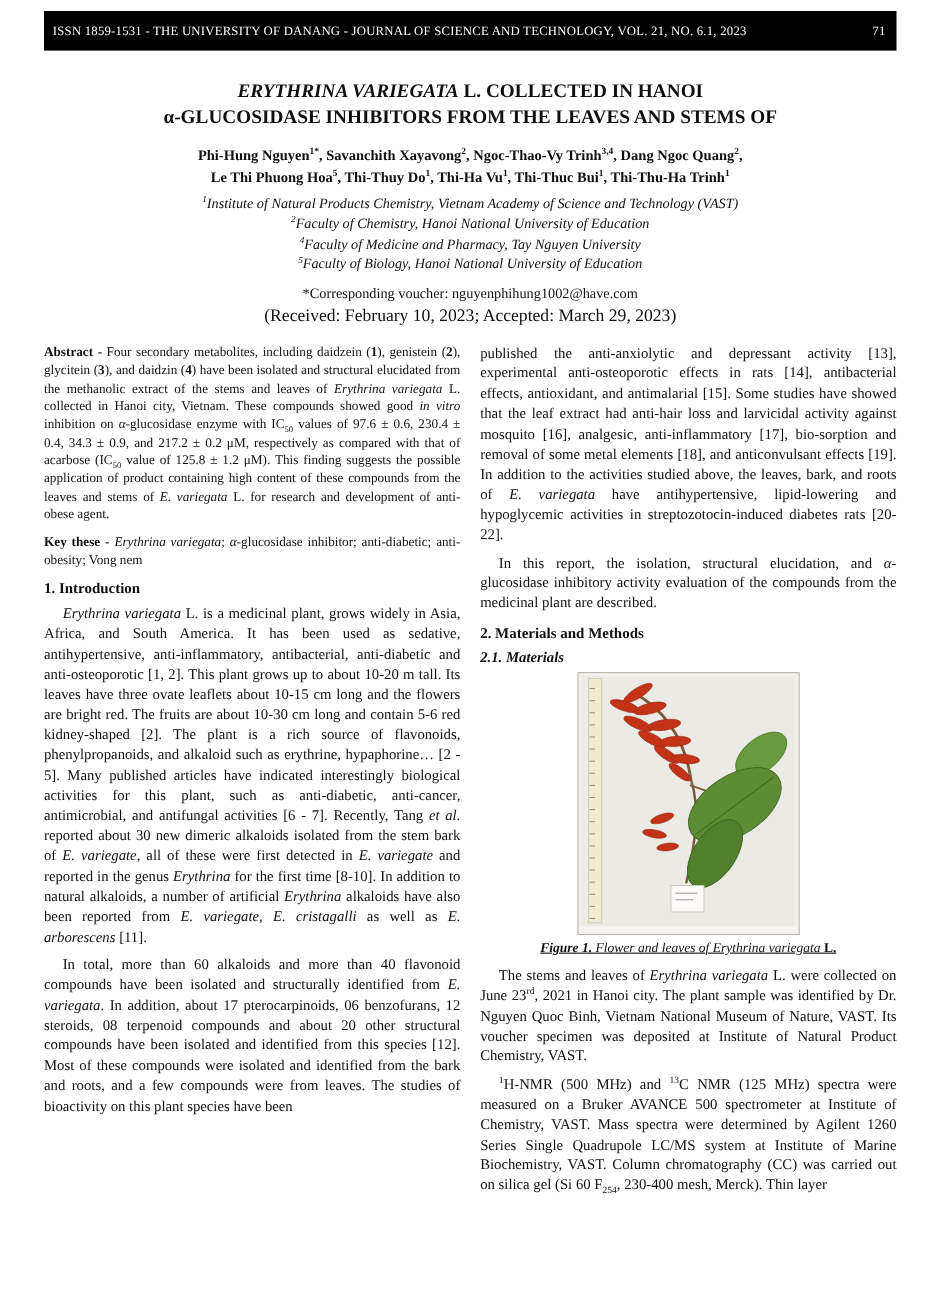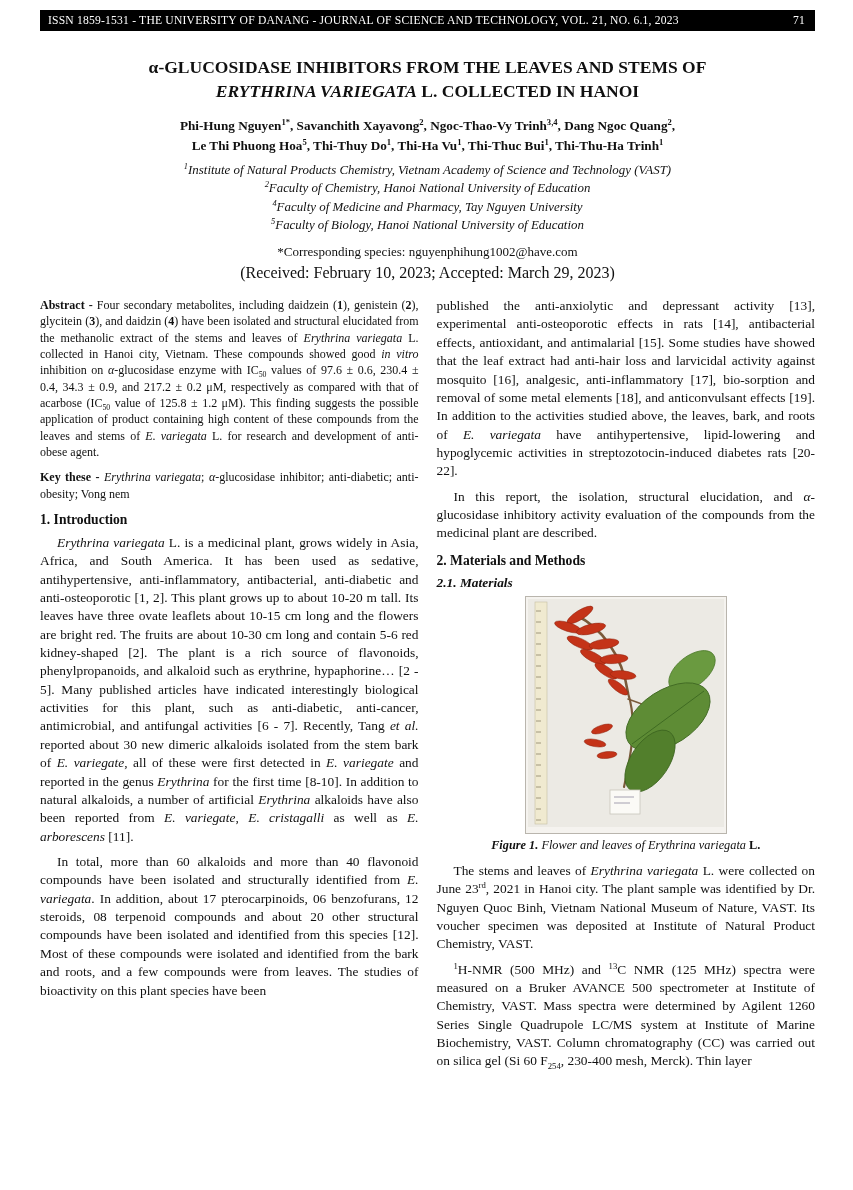--- a/index.html
+++ b/index.html
@@ -1,73 +1,73 @@
 <!DOCTYPE html>
 <html><head>
 <meta charset="utf-8">
 <style>
   *{box-sizing:border-box;}
   html,body{margin:0;padding:0;}
   body{width:853px;height:1190px;background:#ffffff;color:#101010;
        font-family:"Liberation Serif","DejaVu Serif",serif;overflow:hidden;}
   .page{padding:10px 38px 0 40px;}
   .header-bar{background:#000;color:#fff;display:flex;justify-content:space-between;
-       align-items:center;height:21px;padding:0 10px 0 8px;font-size:11.6px;letter-spacing:0.2px;}
+       align-items:center;height:36px;padding:0 10px 0 8px;font-size:11.6px;letter-spacing:0.2px;}
   .title{margin:24px 6px 0;text-align:center;font-size:17.5px;font-weight:bold;line-height:1.38;}
   .title .tline{display:block;}
   .authors{margin-top:13px;text-align:center;font-weight:bold;font-size:13.2px;line-height:1.5;}
   .affils{margin-top:5px;text-align:center;font-style:italic;font-size:12.9px;line-height:1.42;}
   .corresponding{margin-top:10px;text-align:center;font-size:13px;}
   .received{margin-top:4px;text-align:center;font-size:16px;}
   .columns{display:flex;gap:18px;margin-top:15px;}
   .col{flex:1;min-width:0;text-align:justify;}
   p{margin:0 0 7px;}
   .abstract{font-size:12px;line-height:1.36;margin-bottom:9px;}
   .bodytext{font-size:13.4px;line-height:1.37;margin-bottom:7px;}
   .indent{text-indent:17px;}
   h2.sect{font-size:13.6px;margin:10px 0 6px;text-align:left;font-weight:bold;}
   h3.subsect{font-size:13.4px;margin:0 0 5px;text-align:left;font-weight:bold;font-style:italic;}
   .sup{font-size:0.65em;vertical-align:super;line-height:0;}
   .sub{font-size:0.65em;vertical-align:sub;line-height:0;}
   .i{font-style:italic;}
   .b{font-weight:bold;}
   .bi{font-weight:bold;font-style:italic;}
-  figure{margin:3px 0 9px;text-align:center;}
+  figure{margin:3px 0 9px;text-align:center;text-decoration:underline;}
   figcaption{font-size:12.3px;margin-top:4px;text-align:center;}
   .figframe{display:inline-block;border:1px solid #b9b5ad;background:#f5f3ef;padding:2px;}
 </style>
 </head>
 <body>
 
 <div class="page">
 
   <div class="header-bar">
     <span>ISSN 1859-1531 - THE UNIVERSITY OF DANANG - JOURNAL OF SCIENCE AND TECHNOLOGY, VOL. 21, NO. 6.1, 2023</span>
     <span>71</span>
   </div>
 
   <h1 class="title">
+    <span class="tline"><span class="i">ERYTHRINA VARIEGATA</span> L. COLLECTED IN HANOI</span>
     <span class="tline">α-GLUCOSIDASE INHIBITORS FROM THE LEAVES AND STEMS OF</span>
-    <span class="tline"><span class="i">ERYTHRINA VARIEGATA</span> L. COLLECTED IN HANOI</span>
   </h1>
 
   <div class="authors">
     <div>Phi-Hung Nguyen<span class="sup">1*</span>, Savanchith Xayavong<span class="sup">2</span>, Ngoc-Thao-Vy Trinh<span class="sup">3,4</span>, Dang Ngoc Quang<span class="sup">2</span>,</div>
     <div>Le Thi Phuong Hoa<span class="sup">5</span>, Thi-Thuy Do<span class="sup">1</span>, Thi-Ha Vu<span class="sup">1</span>, Thi-Thuc Bui<span class="sup">1</span>, Thi-Thu-Ha Trinh<span class="sup">1</span></div>
   </div>
 
   <div class="affils">
     <div><span class="sup">1</span>Institute of Natural Products Chemistry, Vietnam Academy of Science and Technology (VAST)</div>
     <div><span class="sup">2</span>Faculty of Chemistry, Hanoi National University of Education</div>
     <div><span class="sup">4</span>Faculty of Medicine and Pharmacy, Tay Nguyen University</div>
     <div><span class="sup">5</span>Faculty of Biology, Hanoi National University of Education</div>
   </div>
 
   <div class="corresponding">
-    <span>*Corresponding species: </span><span>nguyenphihung1002@have.com</span>
+    <span>*Corresponding voucher: </span><span>nguyenphihung1002@have.com</span>
   </div>
 
   <div class="received">(Received: February 10, 2023; Accepted: March 29, 2023)</div>
 
   <div class="columns">
 
     <div class="col">
       <p class="abstract"><span class="b">Abstract - </span>Four secondary metabolites, including daidzein (<span class="b">1</span>), genistein (<span class="b">2</span>), glycitein (<span class="b">3</span>), and daidzin (<span class="b">4</span>) have been isolated and structural elucidated from the methanolic extract of the stems and leaves of <span class="i">Erythrina variegata</span> L. collected in Hanoi city, Vietnam. These compounds showed good <span class="i">in vitro</span> inhibition on <span class="i">α</span>-glucosidase enzyme with IC<span class="sub">50</span> values of 97.6 ± 0.6, 230.4 ± 0.4, 34.3 ± 0.9, and 217.2 ± 0.2 μM, respectively as compared with that of acarbose (IC<span class="sub">50</span> value of 125.8 ± 1.2 μM). This finding suggests the possible application of product containing high content of these compounds from the leaves and stems of <span class="i">E. variegata</span> L. for research and development of anti-obese agent.</p>
       <p class="abstract"><span class="b">Key these - </span><span class="i">Erythrina variegata</span>; <span class="i">α</span>-glucosidase inhibitor; anti-diabetic; anti-obesity; Vong nem</p>
       <h2 class="sect">1. Introduction</h2>

